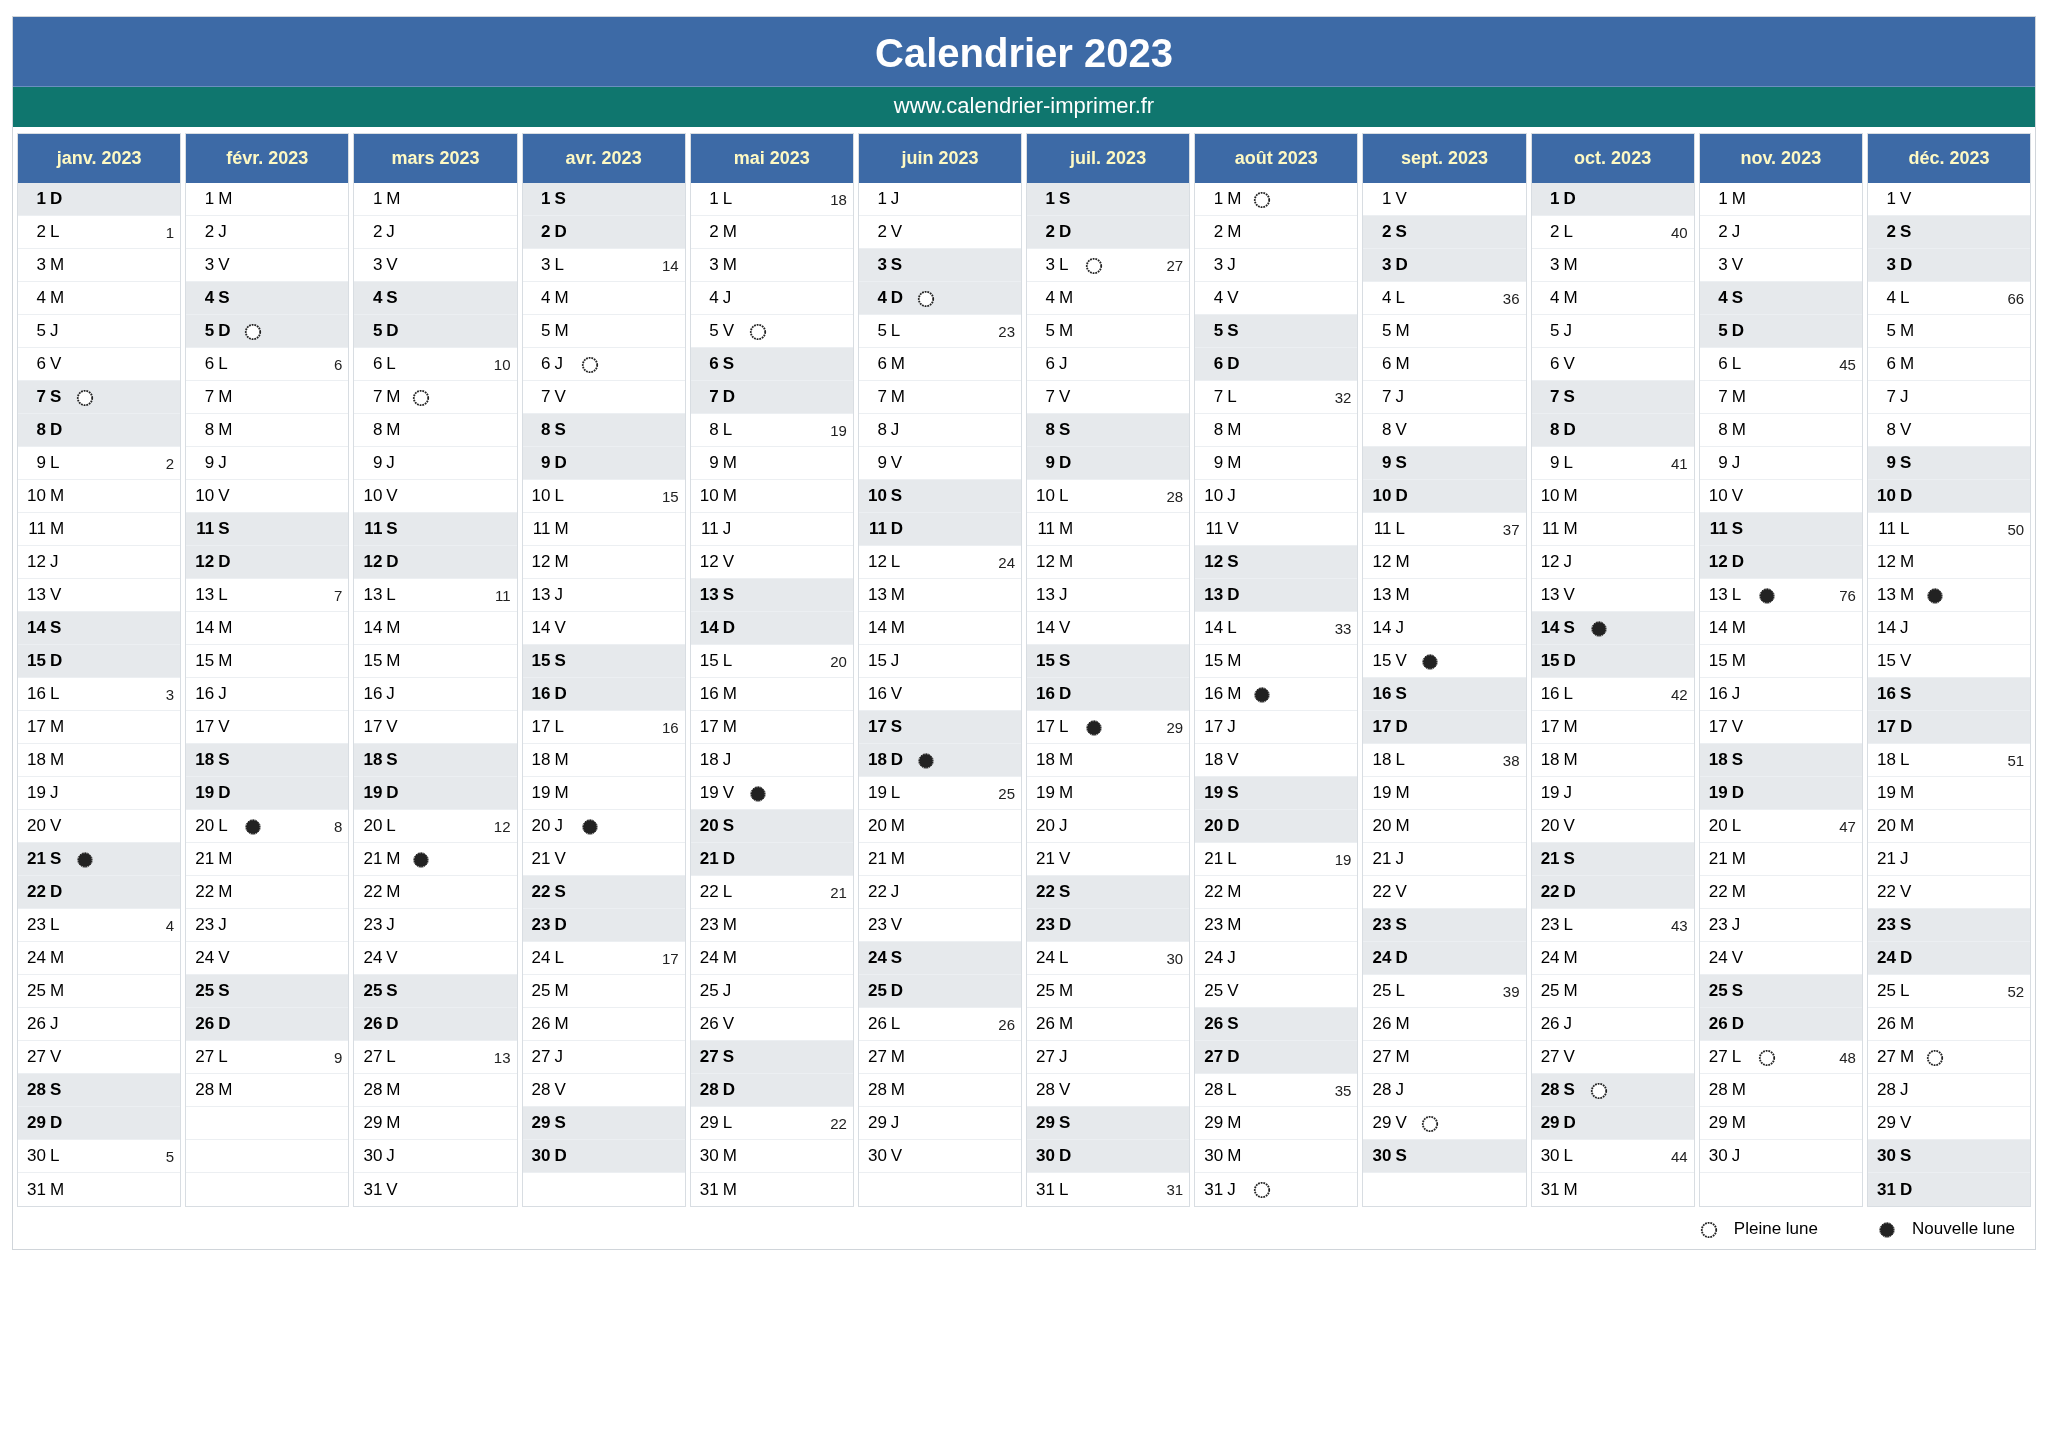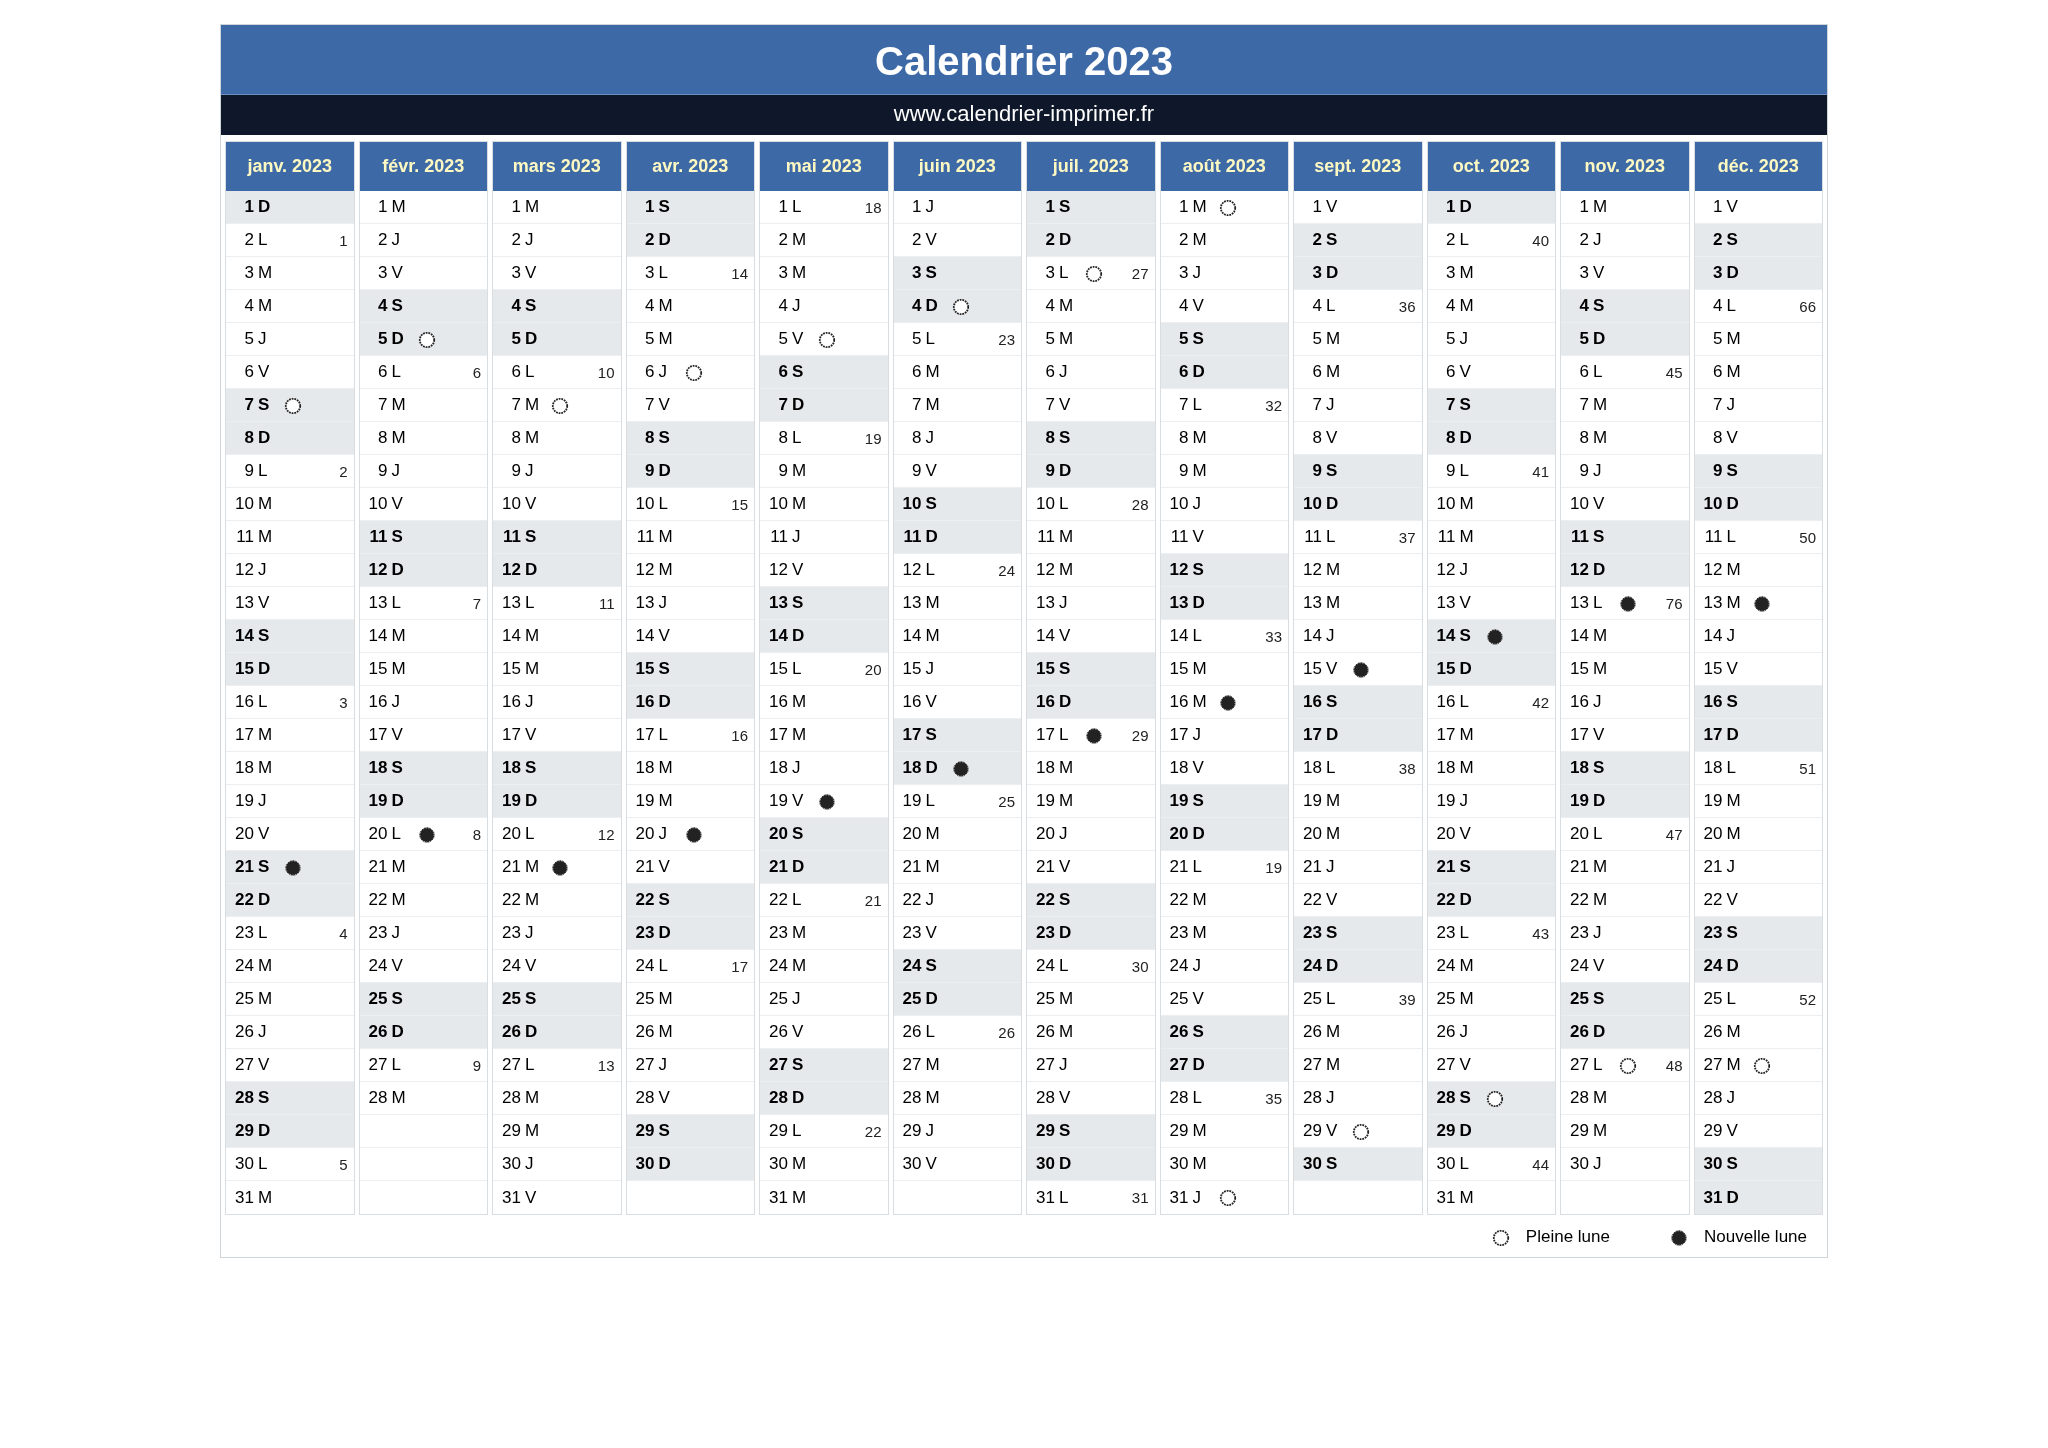--- a/index.html
+++ b/index.html
@@ -1,19 +1,19 @@
 <!DOCTYPE html>
 <html><head>
 <meta charset="utf-8">
 <style>
   * { box-sizing: border-box; margin: 0; padding: 0; }
   body { font-family: Arial, Helvetica, sans-serif; background: #fff; padding: 12px; }
-  .wrap { width: 1608px; margin: 12px auto; border: 1px solid #d0d5da; }
+  .wrap { width: 2024px; margin: 4px auto; border: 1px solid #d0d5da; }
   .title-bar { background: #3d6aa6; color: #fff; text-align: center; padding: 14px 0 10px; font-size: 40px; font-weight: bold; }
-  .subtitle-bar { background: #0f172a; color: #fff; text-align: center; padding: 6px 0 8px; font-size: 22px; border-top: 1px solid #6b8fc0; }
+  .subtitle-bar { background: #0f766e; color: #fff; text-align: center; padding: 6px 0 8px; font-size: 22px; border-top: 1px solid #6b8fc0; }
   .months { display: flex; gap: 4px; padding: 6px 4px 4px; background: #fff; }
   .month { flex: 1 1 0; border: 1px solid #d8dde2; }
   .month-head { background: #3d6aa6; color: #fef9c3; text-align: center; font-weight: bold; font-size: 18px; padding: 14px 0; }
   .day { display: flex; align-items: center; height: 33px; font-size: 17px; padding: 0 6px 0 6px; border-bottom: 1px solid #eceff2; position: relative; }
   .day:last-child { border-bottom: none; }
   .day.weekend { background: #e6e9ec; font-weight: bold; }
   .num { width: 26px; text-align: right; padding-right: 4px; }
   .abbr { width: 22px; }
   .moon { margin-left: 4px; }
   .wk { margin-left: auto; font-size: 15px; color: #222; padding-left: 4px; }

